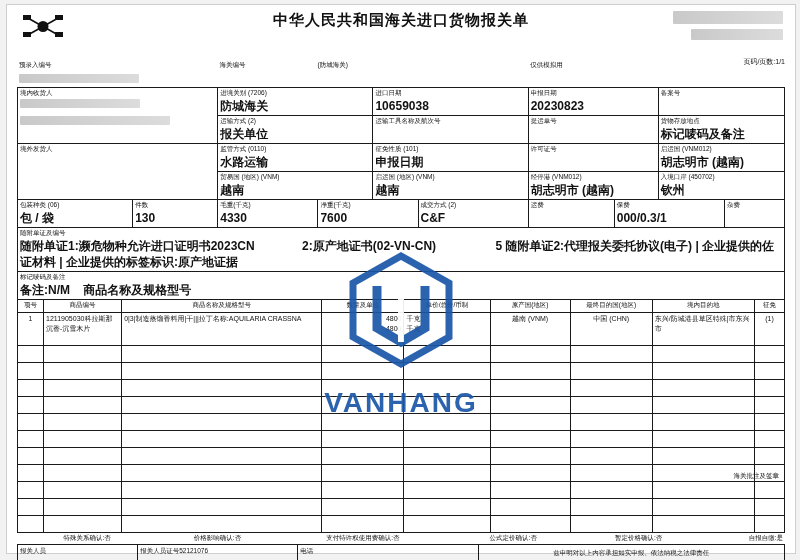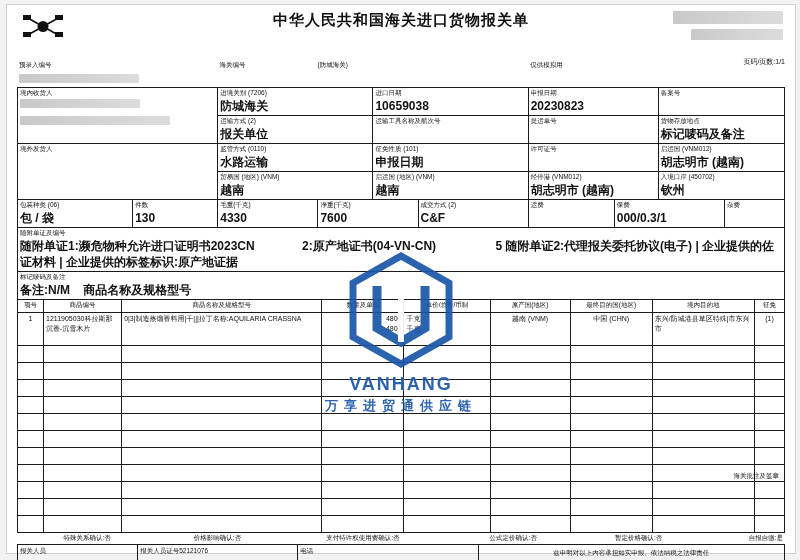--- a/index.html
+++ b/index.html
@@ -67,22 +67,22 @@
     position:absolute;left:0;right:0;top:245px;
     text-align:center;
     pointer-events:none;
     z-index:5;
   }
   .wm-hex{
     width:120px;height:120px;margin:0 auto;
     position:relative;
   }
   .wm-text{
-    font-size:18px;font-weight:bold;color:#1a56a8;letter-spacing:2px;
-    margin-top:4px;
+    font-size:28px;font-weight:bold;color:#1a56a8;letter-spacing:2px;
+    margin-top:17px;
     text-shadow:0 0 2px rgba(255,255,255,.7);
   }
   .wm-sub{
     font-size:13px;color:#1a56a8;letter-spacing:6px;margin-top:2px;font-weight:bold;
   }
   .wm-wrap{opacity:.92;}
 
   .goods-table td{height:10px;}
   .goods-body td{height:14px;}
   .empty-row td{height:14px;}
@@ -300,21 +300,21 @@
     <table style="margin-top:-1px;">
       <colgroup>
           <col style="width:766px">
         </colgroup>
       <tbody>
           <tr>
         <td class="cell" style="height:28px">
           <span class="lbl">随附单证及编号</span>
           <span class="val">
             <span>随附单证1:濒危物种允许进口证明书2023CN</span>
-            <span style="margin-left:44px">2:原产地证书(04-VN-CN)</span>
+            <span style="margin-left:44px">2:原产地证书(02-VN-CN)</span>
             <span style="margin-left:56px">5 随附单证2:代理报关委托协议(电子) | 企业提供的佐证材料 | 企业提供的标签标识:原产地证据</span>
           </span>
         </td>
       </tr>
       <tr>
         <td class="cell" style="height:24px">
           <span class="lbl">标记唛码及备注</span>
           <span class="val">
             <span>备注:N/M</span>
             <span style="margin-left:10px">商品名称及规格型号</span>
@@ -563,17 +563,16 @@
   <div class="watermark">
     <div class="wm-wrap">
       <div class="wm-hex">
         <svg width="120" height="120" viewBox="0 0 120 120">
           <polygon points="60,6 108,33 108,87 60,114 12,87 12,33" fill="none" stroke="#1a56a8" stroke-width="7"></polygon>
           <path d="M36 36 L36 78 L60 92 L84 78 L84 36" fill="none" stroke="#1a56a8" stroke-width="9"></path>
           <path d="M60 40 L60 92" stroke="#ffffff" stroke-width="6" fill="none"></path>
         </svg>
       </div>
       <div class="wm-text">VANHANG</div>
-      <div class="wm-sub">万享进贸通供应链</div>
     </div>
   </div>
 
 </div>
 
 </body></html>

